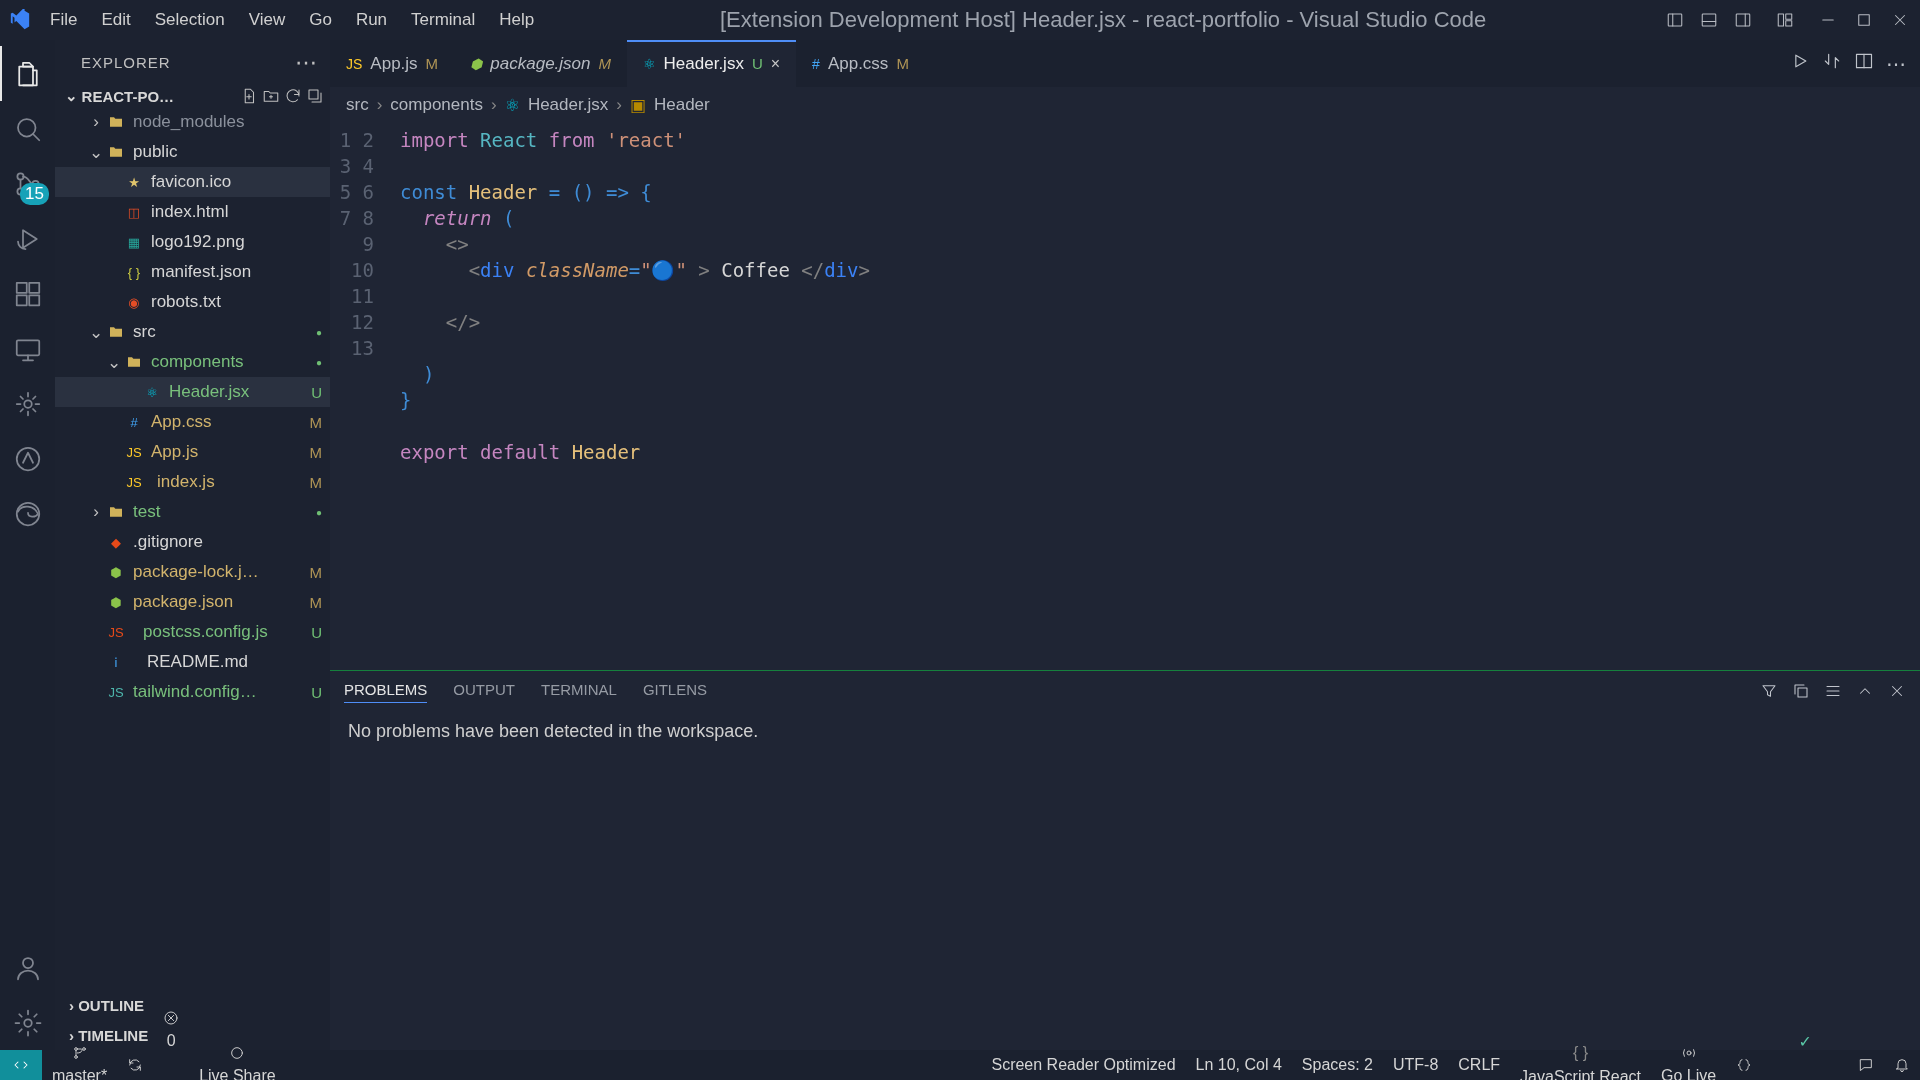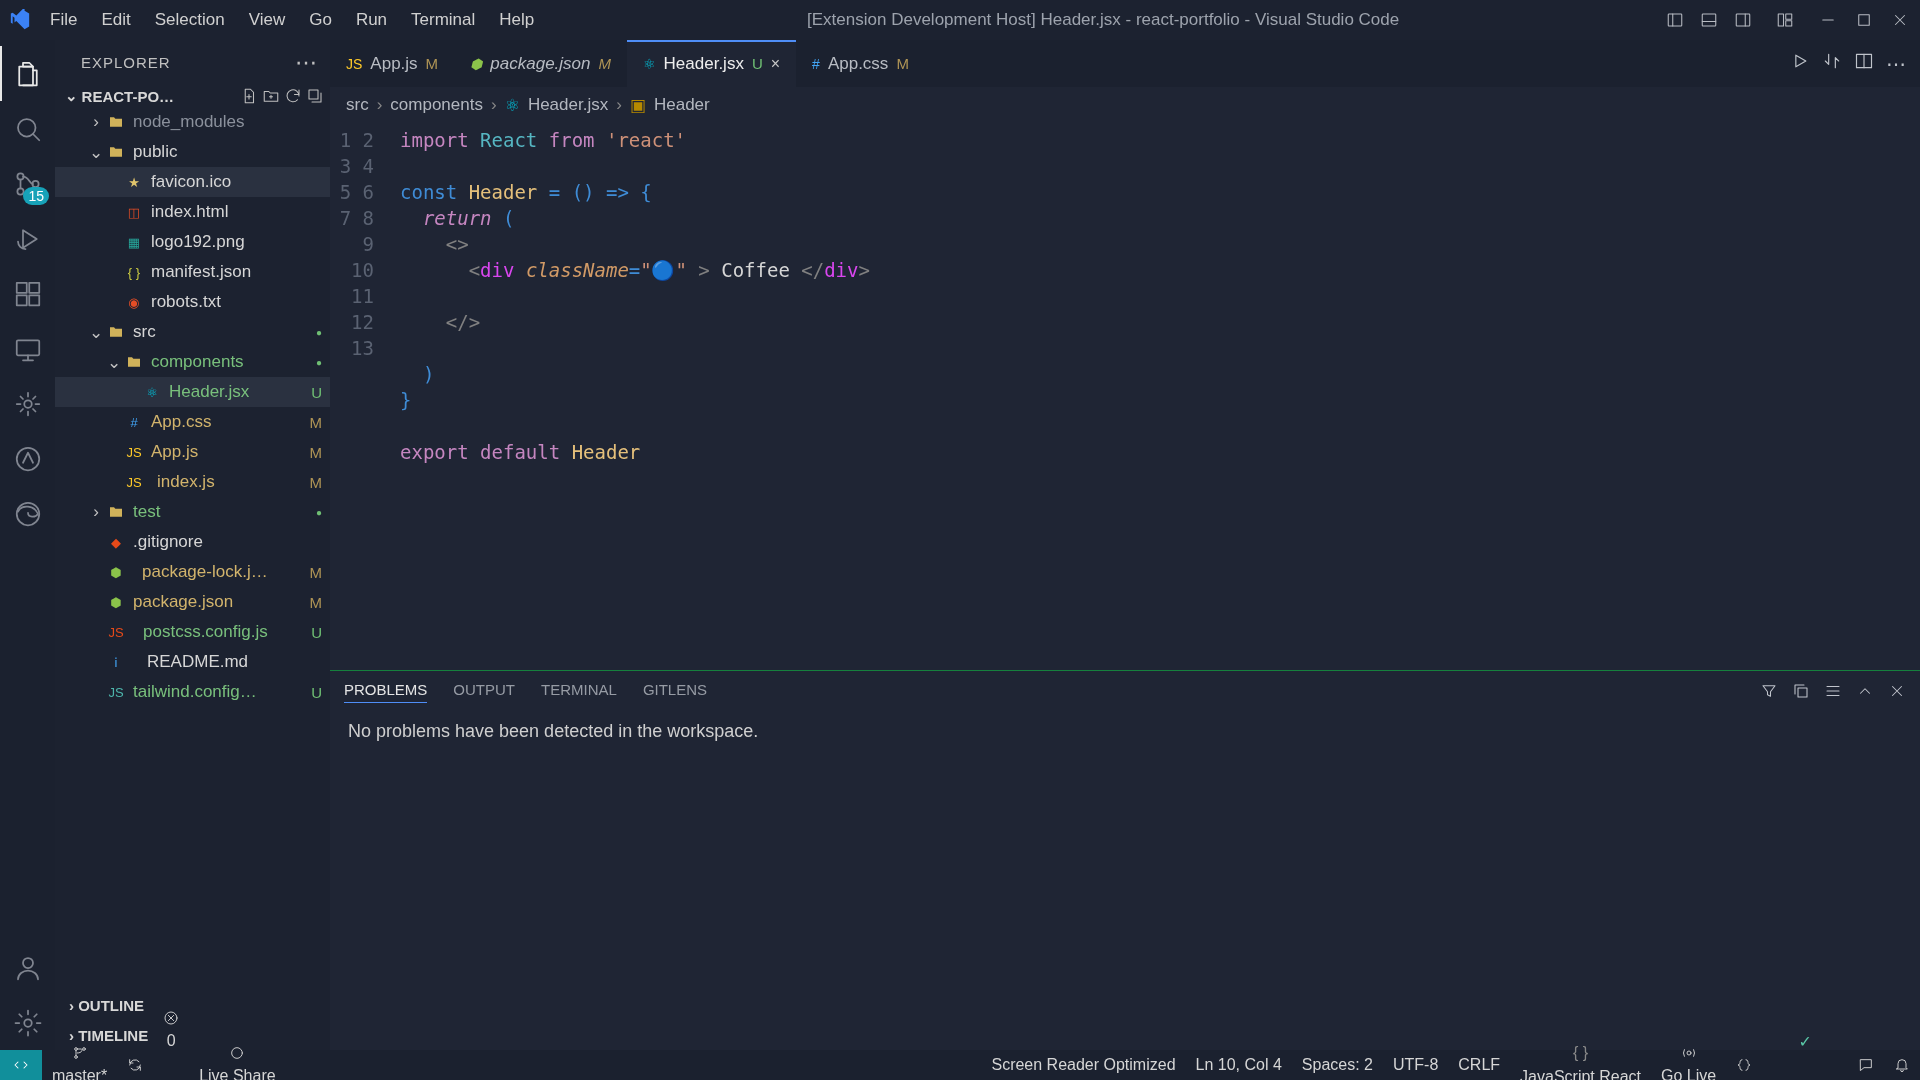--- a/index.html
+++ b/index.html
@@ -10,35 +10,35 @@
   width: 1920px; height: 1080px;
   overflow: hidden; font-size: 17px;
   display: flex; flex-direction: column;
 }
 .row { display: flex; align-items: center; }
 
 .titlebar { height: 40px; background: #1c2230; flex-shrink: 0; padding: 0 2px; }
 .titlebar .logo { width: 36px; display:flex; align-items:center; justify-content:center; }
 .titlebar .logo svg { width: 22px; height:22px; }
 .menu-item { padding: 0 12px; font-size: 17px; color:#d0d0d0; line-height: 40px; }
-.window-title { flex: 1; text-align: center; color:#9da3ad; font-size:17px; line-height:40px; }
+.window-title { flex: 1; text-align: center; color:#9da3ad; font-size:22px; line-height:40px; }
 .win-controls { display:flex; }
 .icon-slot { width: 36px; height: 40px; display:flex;align-items:center;justify-content:center; color:#b8bcc3; }
 .icon-slot svg { width: 18px; height: 18px; }
 .layout-icons { display:flex; gap:4px; margin-right:10px; }
 .layout-icons .icon-slot { width:30px; }
 
 .main { flex: 1; display: flex; }
 
 .activity-bar { width: 55px; background: #1b212f; display:flex; flex-direction:column; align-items:center; padding-top:6px; }
 .activity-item { width: 55px; height: 55px; display:flex;align-items:center;justify-content:center; color:#808590; position:relative;}
 .activity-item.active { color: #e8e8e8; }
 .activity-item.active::before { content:""; position:absolute; left:0; top:0; bottom:0; width:2px; background:#e8e8e8; }
 .activity-item svg { width: 30px; height:30px; }
-.activity-badge { position:absolute; bottom:6px; right:6px; background:#17a2b8; color:#fff; font-size:14px; padding:1px 5px; border-radius:10px;}
+.activity-badge { position:absolute; bottom:6px; right:6px; background:#17a2b8; color:#fff; font-size:17px; padding:1px 5px; border-radius:10px;}
 .activity-spacer { flex: 1; }
 
 .sidebar { width: 275px; background: #1c2230; display:flex; flex-direction:column; }
 .sidebar-title { height:45px; display:flex; align-items:center; justify-content:space-between; padding:0 12px 0 26px; color:#c0c0c0; font-size:15px; letter-spacing:1px;}
 .sidebar-title .dots { color:#c0c0c0; font-size:22px; letter-spacing:1px;}
 .folder-header { display:flex; align-items:center; padding: 2px 6px 2px 10px; font-weight:700; font-size:15px; color:#d8d8d8;}
 .folder-header .spacer { flex:1; }
 .folder-header .hdr-icons { display:flex; gap:4px; }
 .folder-header .hdr-icons svg, .folder-header .hdr-icons span { width:18px; height:18px; color:#c0c0c0; }
 .tree { flex:1; overflow:auto; }
@@ -74,21 +74,21 @@
 .code { flex:1; padding:4px 0 0 10px; white-space:pre; color:#d6d6d6; }
 .tok-key { color:#c586c0; }
 .tok-keyd { color:#3f8cd6; }
 .tok-var { color:#56b6c2; }
 .tok-hdr { color:#e5c07b; }
 .tok-str { color:#ce9178; }
 .tok-attr { color:#d19a66; font-style:italic;}
 .tok-ret { color:#c586c0; font-style:italic;}
 .tok-punc { color:#3f8cd6; }
 .tok-ang { color:#808080; }
-.tok-tag { color:#d946ef; }
+.tok-tag { color:#3b82f6; }
 
 .panel { height: 380px; border-top:1px solid #15803d; display:flex; flex-direction:column; background:#1f2534;}
 .panel-header { height: 42px; display:flex; align-items:center; padding:0 14px; gap:26px; font-size:15px; color:#969ba4;}
 .panel-tab.active { color:#e4e4e4; border-bottom:1px solid #4f8ef7; padding-bottom:4px;}
 .panel-header .spacer { flex:1; }
 .panel-filter { width: 530px; color:#8a909a; font-size:16px; }
 .panel-header .picons { display:flex; gap:14px; color:#c0c4cc; }
 .panel-header .picons svg { width:18px; height:18px; }
 .panel-body { flex:1; padding: 8px 18px; color:#cfcfcf; font-size:18px;}
 
@@ -371,21 +371,21 @@
           <span class="status dot">●</span>
         </div>
         <div class="tree-item" style="padding-left: 32px;">
           <span class="chevron"></span>
           <span class="ficon" style="color: rgb(230, 74, 25); font-size: 13px;">◆</span>
           <span style="margin-left: 6px;">.gitignore</span>
         </div>
         <div class="tree-item modified-label" style="padding-left: 32px;">
           <span class="chevron"></span>
           <span class="ficon" style="color: rgb(139, 195, 74); font-size: 13px;">⬢</span>
-          <span style="margin-left: 15px;">package-lock.j…</span>
+          <span style="margin-left: 6px;">package-lock.j…</span>
           <span class="status ">M</span>
         </div>
         <div class="tree-item modified-label" style="padding-left: 32px;">
           <span class="chevron"></span>
           <span class="ficon" style="color: rgb(139, 195, 74); font-size: 13px;">⬢</span>
           <span style="margin-left: 6px;">package.json</span>
           <span class="status ">M</span>
         </div>
         <div class="tree-item green-label" style="padding-left: 32px;">
           <span class="chevron"></span>

